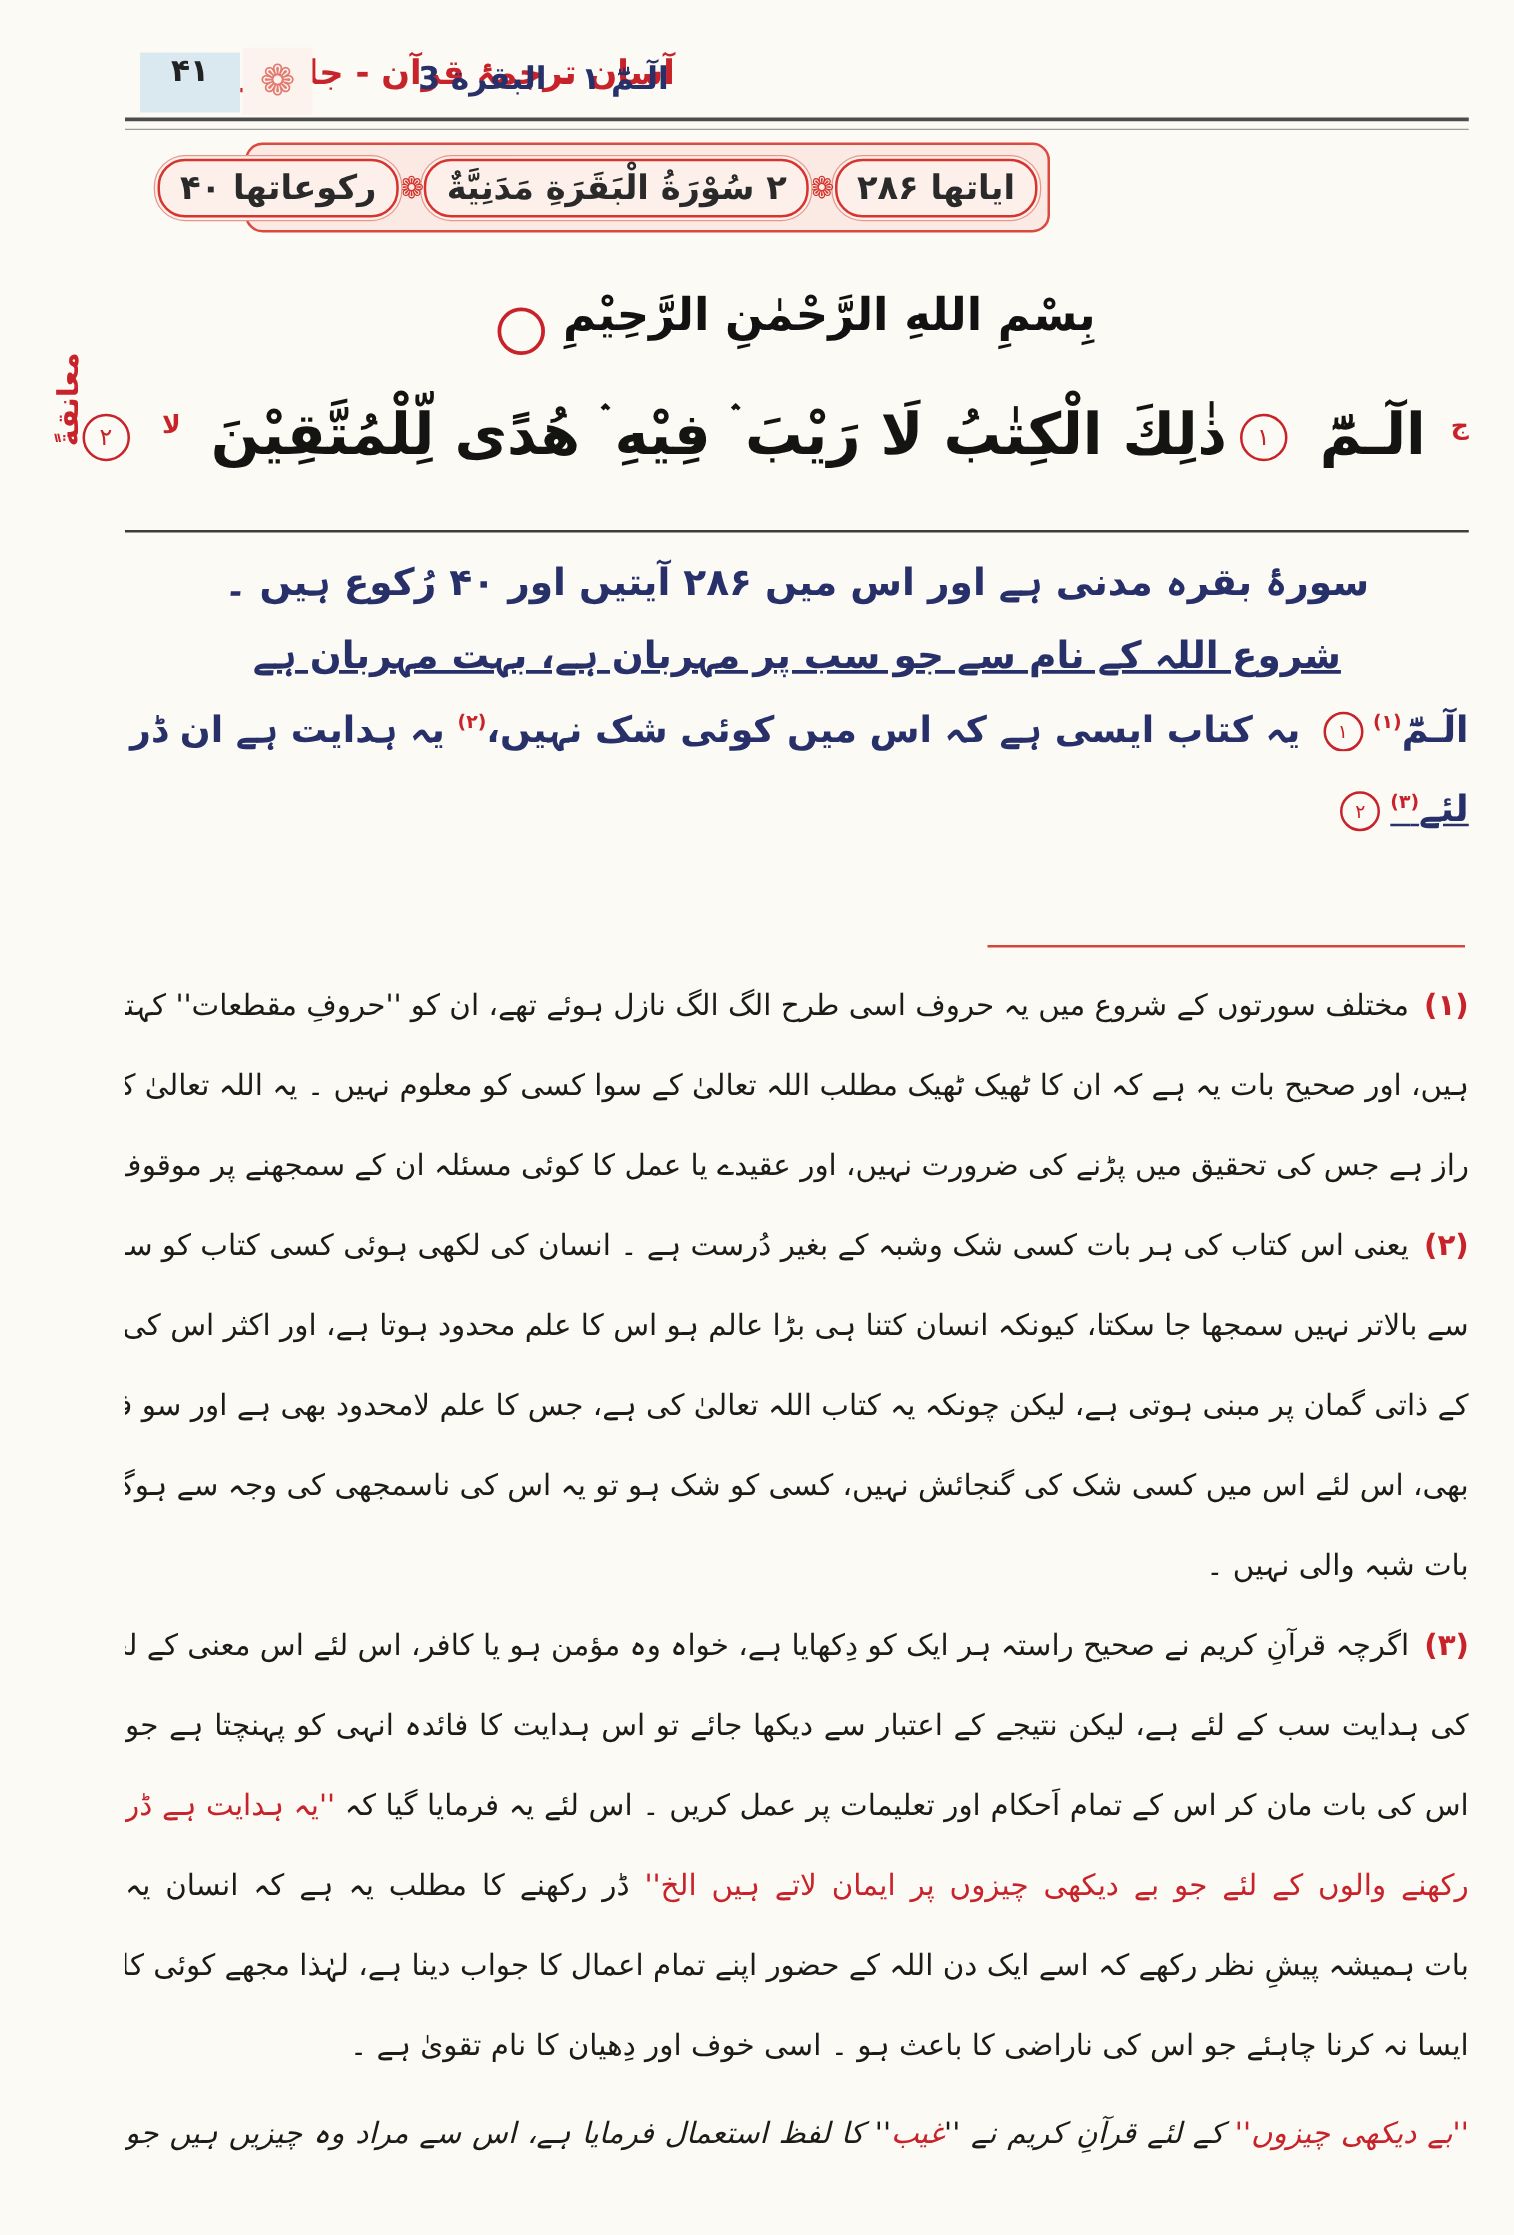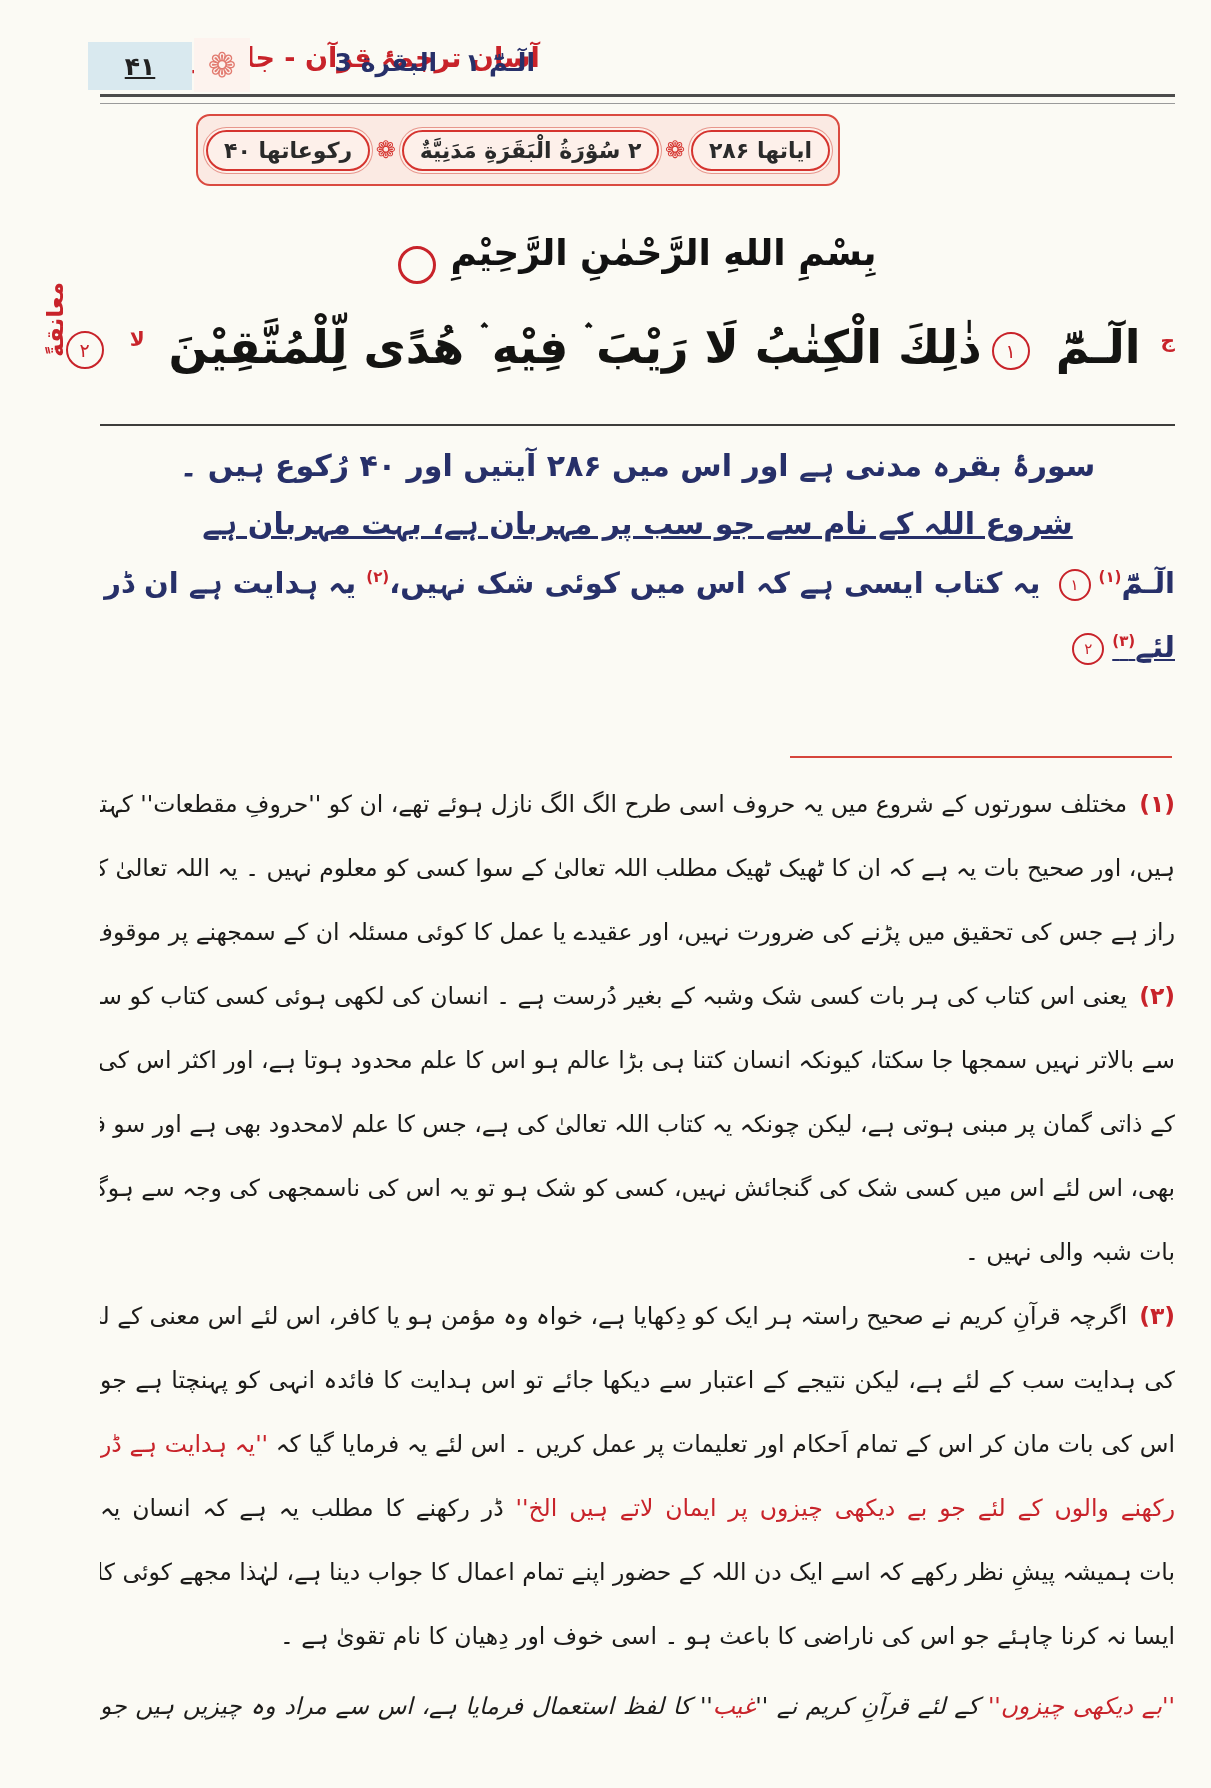--- a/index.html
+++ b/index.html
@@ -19,34 +19,34 @@
   .page{position:absolute;inset:0;}
 
   
   .header{position:absolute;top:38px;left:100px;width:1075px;height:54px;}
   .book-title{position:absolute;left:70px;top:4px;direction:rtl;
     color:var(--red);font-size:27px;font-weight:bold;letter-spacing:-1px;}
   .surah-ref{position:absolute;right:640px;top:10px;direction:rtl;
     color:var(--navy);font-size:25px;font-weight:bold;white-space:nowrap;}
   .corner-ornament{position:absolute;right:925px;top:0px;width:56px;height:54px;
     background:#fdf3ee;color:#e27b70;font-size:34px;line-height:54px;text-align:center;}
-  .page-num-box{position:absolute;right:983px;top:4px;width:104px;height:48px;
+  .page-num-box{position:absolute;right:983px;top:4px;width:80px;height:48px;
     background:var(--pageblue);color:#222;font-size:25px;font-weight:bold;
-    display:flex;align-items:center;justify-content:center;text-decoration:underline;}
+    display:flex;align-items:flex-start;justify-content:center;}
   .header-rule{position:absolute;top:94px;left:100px;width:1075px;height:6px;
     border-top:3px solid #4c4c4c;border-bottom:1px solid #9a9a9a;}
 
   
   .surah-band{position:absolute;top:114px;left:196px;width:644px;height:72px;
     background:var(--bandpink);border:2px solid #da4a40;border-radius:14px;
     display:flex;flex-direction:row;align-items:center;justify-content:space-between;
     padding:0 8px;box-sizing:border-box;direction:rtl;}
   .cartouche{background:#fdf0ea;border:2px solid #d5342f;border-radius:22px;
     box-shadow:0 0 0 2px #fdf0ea,0 0 0 3px #e7968c;
-    padding:6px 16px;font-size:22px;font-weight:bold;color:#2a2a2a;white-space:nowrap;}
+    padding:6px 16px;font-size:27px;font-weight:bold;color:#2a2a2a;white-space:nowrap;}
   .band-flower{color:#d5342f;font-size:24px;}
 
   
   .bismillah-row{position:absolute;top:202px;left:100px;width:1075px;height:100px;
     display:flex;align-items:center;justify-content:center;direction:rtl;gap:14px;}
   .bismillah-text{font-size:36px;font-weight:bold;color:#121212;letter-spacing:-2px;}
   .end-ring{display:inline-block;width:32px;height:32px;border:3px solid var(--red);
     border-radius:50%;margin-top:26px;}
 
   

